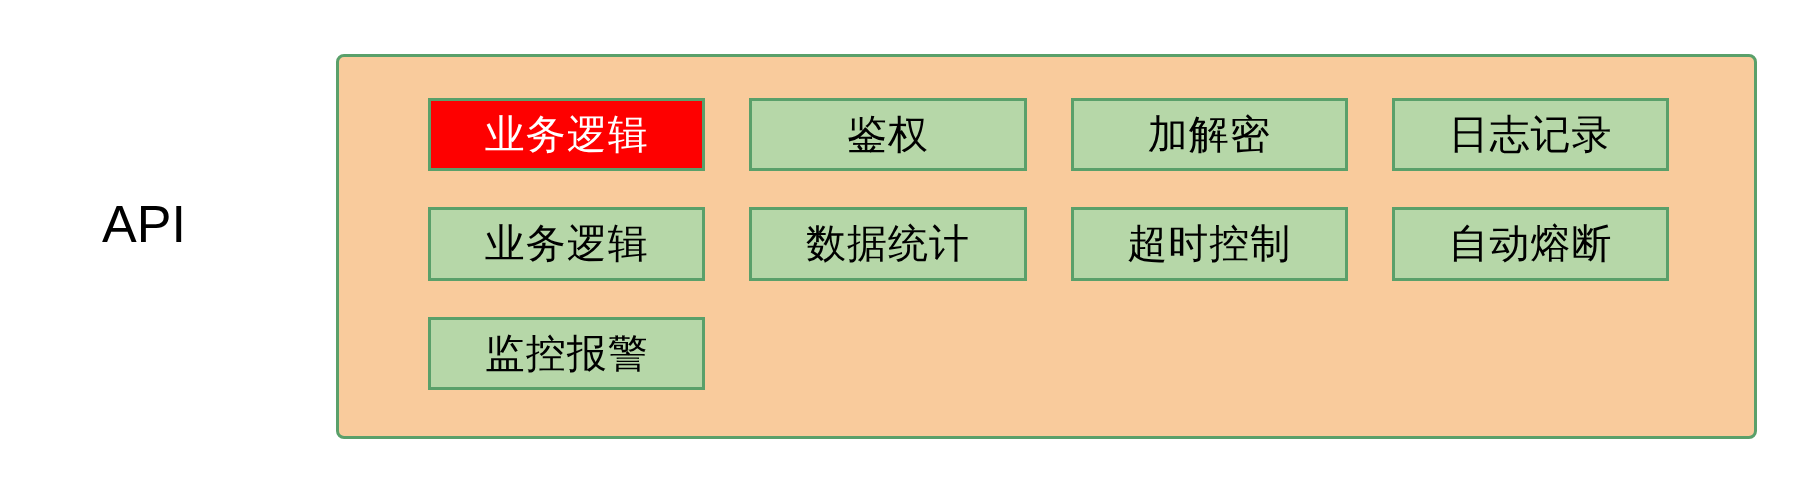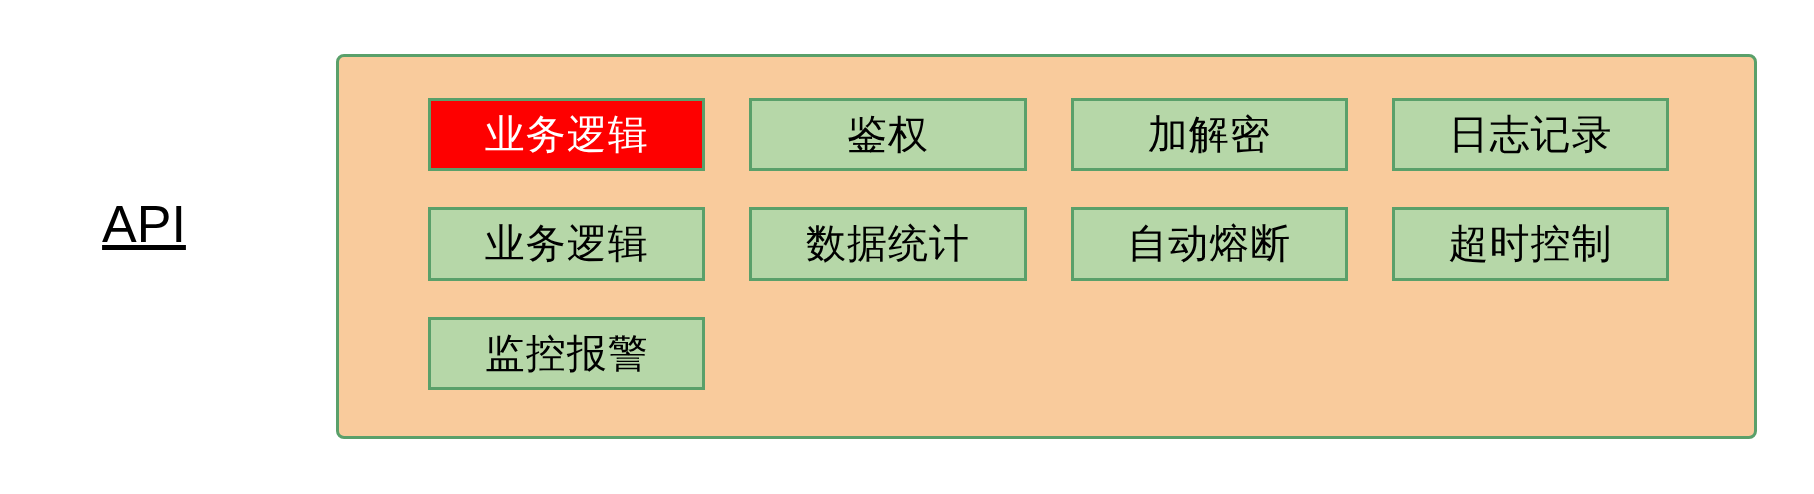--- a/index.html
+++ b/index.html
@@ -18,21 +18,20 @@
   .gateway-label {
     position: absolute;
     left: 18px;
     top: 192px;
     width: 252px;
     text-align: center;
     font-size: 52px;
     line-height: 64px;
     color: var(--text, #000000);
     white-space: nowrap;
-    text-decoration: underline;
   }
   .gateway-container {
     position: absolute;
     left: 336px;
     top: 54px;
     width: 1421px;
     height: 385px;
     box-sizing: border-box;
     background: var(--container-fill, #F9CB9C);
     border: 3px solid var(--container-border, #5AA06A);
@@ -77,19 +76,19 @@
   </div>
 
   <div class="gateway-container">
     <div class="feature-grid">
       <div class="feature-box highlight">业务逻辑</div>
       <div class="feature-box">鉴权</div>
       <div class="feature-box">加解密</div>
       <div class="feature-box">日志记录</div>
       <div class="feature-box">业务逻辑</div>
       <div class="feature-box">数据统计</div>
+      <div class="feature-box">超时控制</div>
       <div class="feature-box">自动熔断</div>
-      <div class="feature-box">超时控制</div>
       <div class="feature-box">监控报警</div>
     </div>
   </div>
 
 </div>
 
 </body></html>

